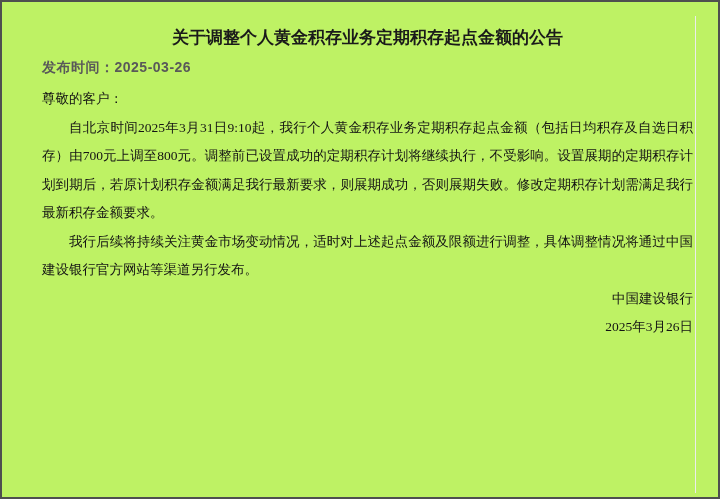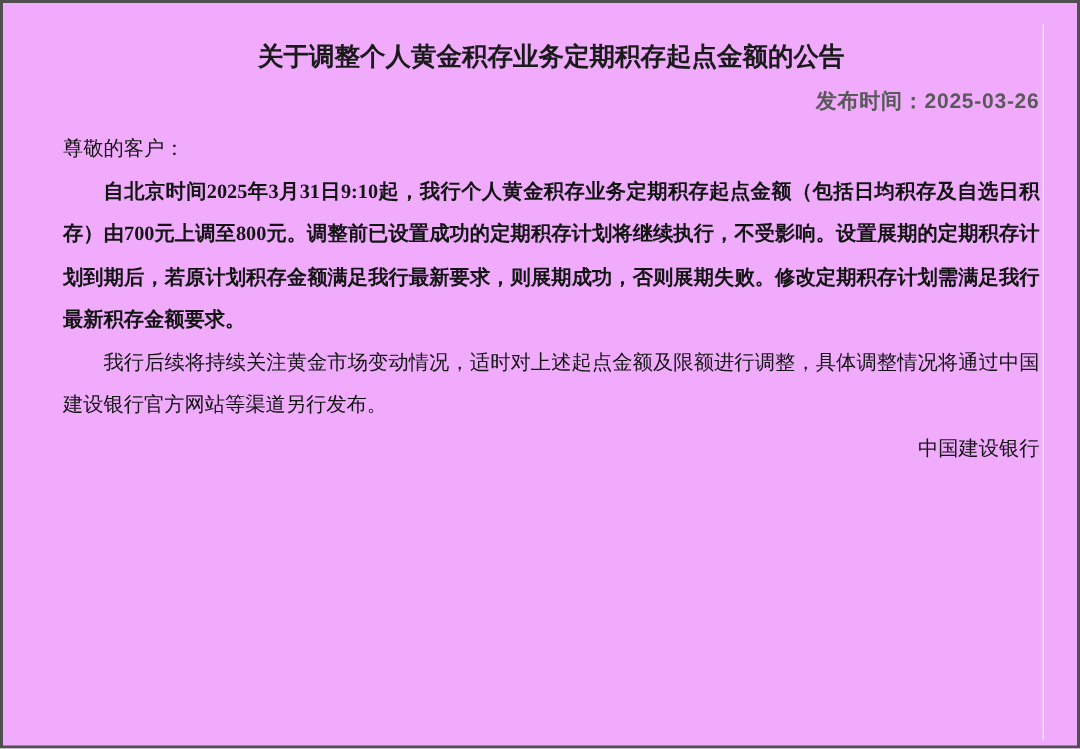--- a/index.html
+++ b/index.html
@@ -6,21 +6,21 @@
     margin: 0;
     padding: 0;
     background: #fff;
   }
   .page {
     position: relative;
     width: 720px;
     height: 499px;
     box-sizing: border-box;
     border: 2px solid #4f4f4f;
-    background: #f0abfc;
+    background: #bef264;
     overflow: hidden;
     font-family: "Liberation Serif", "DejaVu Serif", serif;
   }
   .edge-line {
     position: absolute;
     right: 22px;
     top: 14px;
     bottom: 4px;
     width: 1px;
     background: #ececec;
@@ -31,42 +31,42 @@
   .doc-title {
     margin: 24px 0 0 0;
     text-align: center;
     font-size: 17px;
     font-weight: bold;
     color: #1a1a1a;
     letter-spacing: 0px;
   }
   .pub-date {
     margin-top: 10px;
-    text-align: right;
+    text-align: left;
     font-family: "Liberation Sans", "DejaVu Sans", sans-serif;
     font-weight: bold;
     font-size: 14px;
     color: #595959;
     letter-spacing: 0.5px;
   }
   .body-text {
     margin-top: 8px;
     font-size: 13.5px;
     line-height: 28.5px;
     color: #141414;
   }
   .body-text p {
     margin: 0;
     text-align: justify;
   }
   .para-indent {
     text-indent: 2em;
   }
   .para-bold {
-    font-weight: bold;
+    font-weight: normal;
   }
   .sign-block {
     text-align: right;
     font-size: 13.5px;
     line-height: 28.5px;
     color: #141414;
   }
   .sign-block div {
     margin: 0;
   }
@@ -87,15 +87,16 @@
 
 
       <p class="para-indent para-bold">自北京时间2025年3月31日9:10起，我行个人黄金积存业务定期积存起点金额（包括日均积存及自选日积存）由700元上调至800元。调整前已设置成功的定期积存计划将继续执行，不受影响。设置展期的定期积存计划到期后，若原计划积存金额满足我行最新要求，则展期成功，否则展期失败。修改定期积存计划需满足我行最新积存金额要求。</p>
 
       <p class="para-indent">我行后续将持续关注黄金市场变动情况，适时对上述起点金额及限额进行调整，具体调整情况将通过中国建设银行官方网站等渠道另行发布。</p>
 
     </div>
 
     <div class="sign-block">
       <div>中国建设银行</div>
+      <div>2025年3月26日</div>
     </div>
   </div>
 </div>
 
 </body></html>

